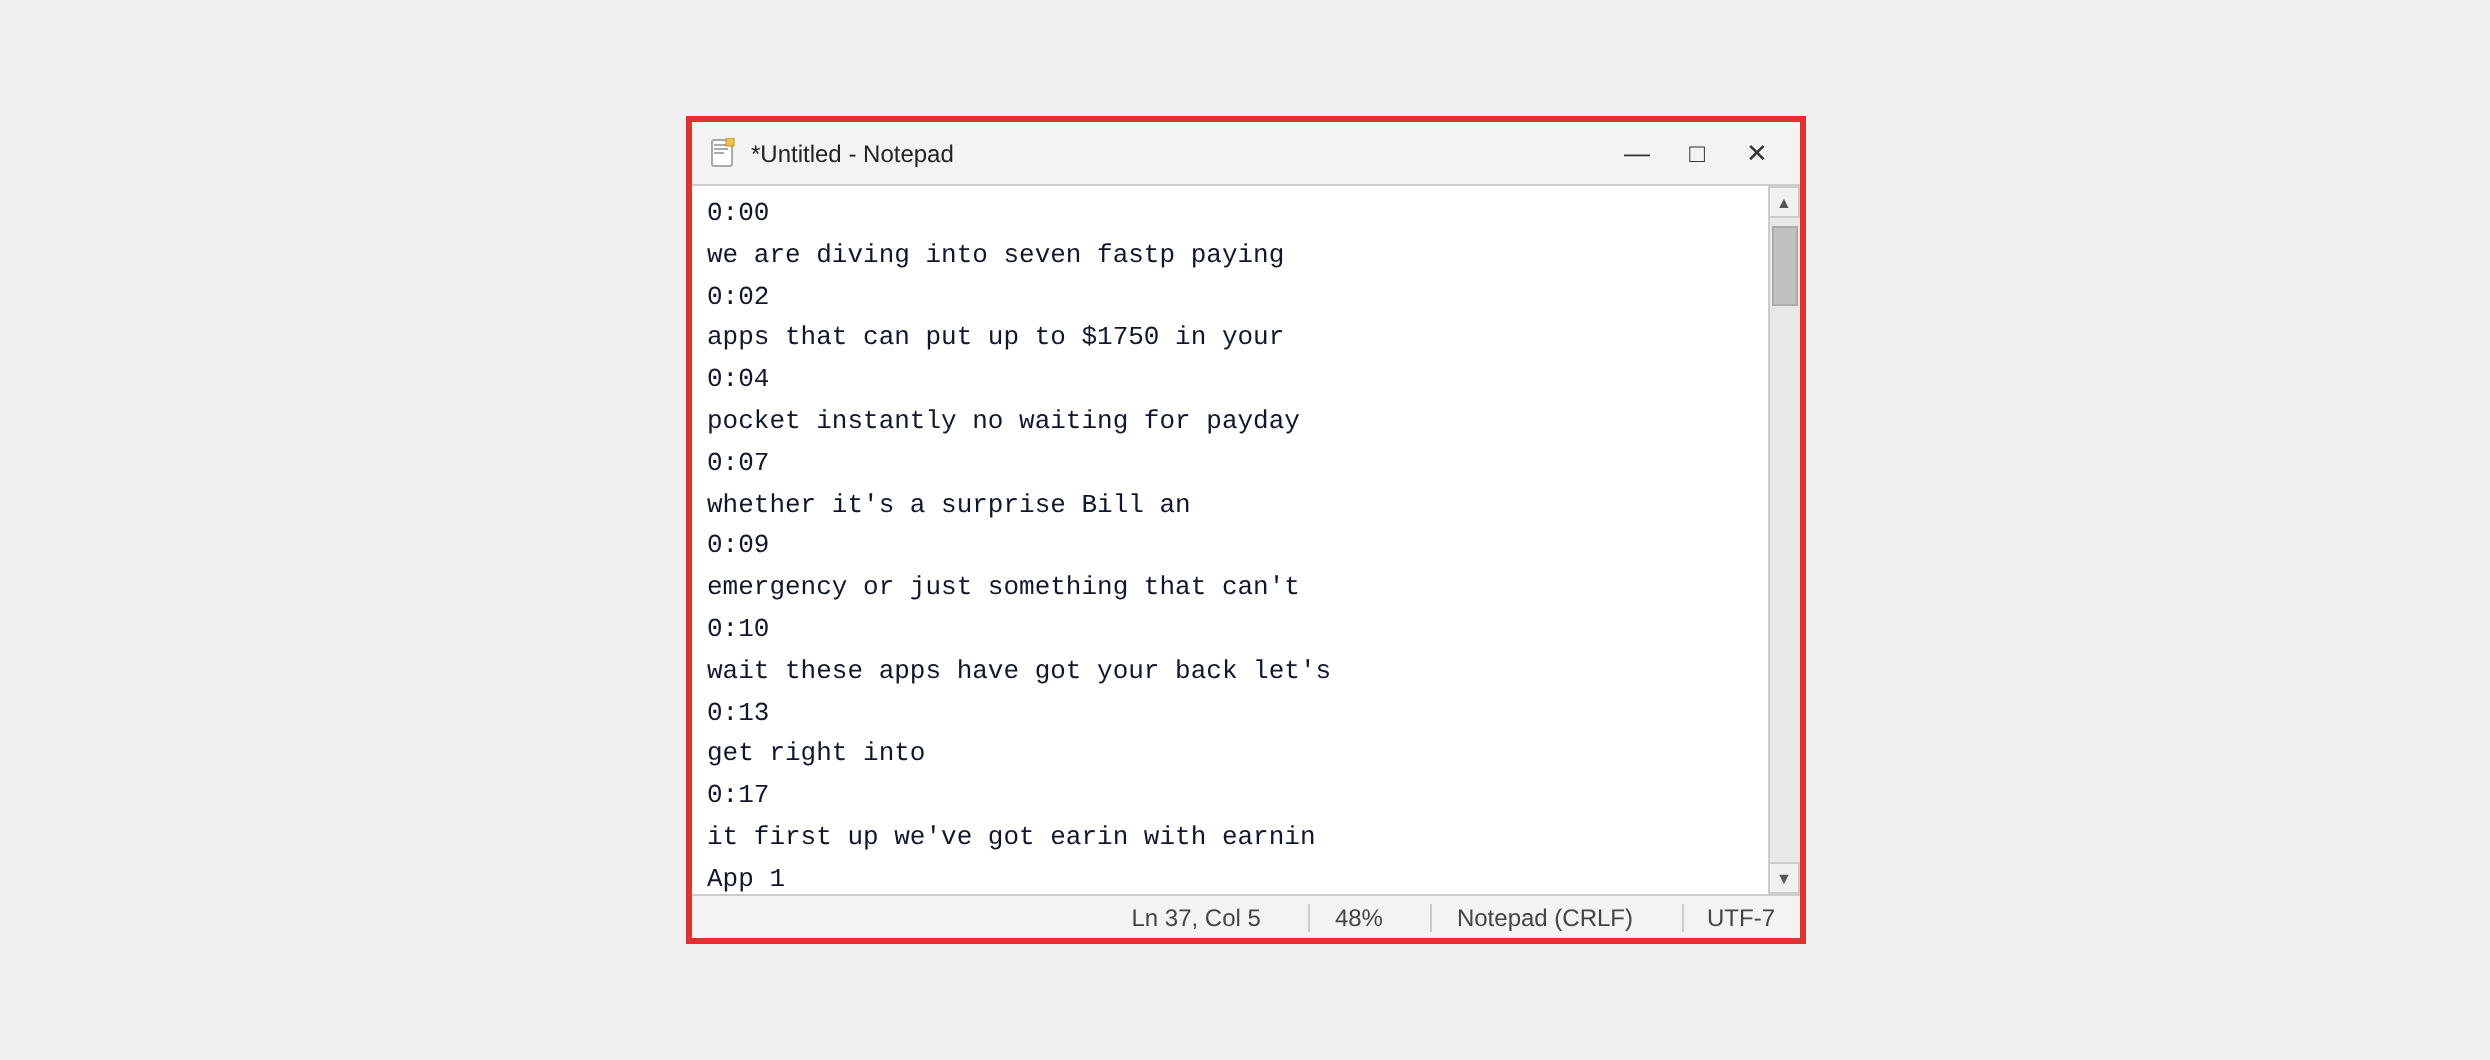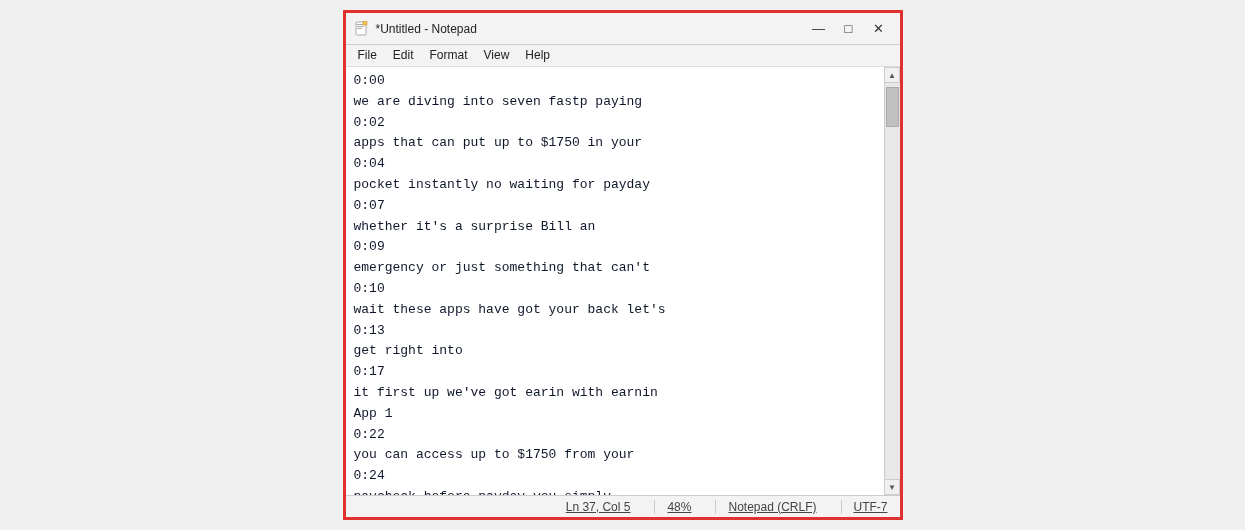--- a/index.html
+++ b/index.html
@@ -14,21 +14,21 @@
       justify-content: center;
       align-items: center;
       width: 1245px;
       height: 530px;
       font-family: 'Segoe UI', Arial, sans-serif;
     }
 
     .window-wrapper {
       border: 3px solid #e03030;
       width: 560px;
-      height: 510px;
+      height: 414px;
       background: #fff;
       display: flex;
       flex-direction: column;
       justify-content: center;
     }
 
     .title-bar {
       background: #f3f3f3;
       border-bottom: 1px solid #ccc;
       display: flex;
@@ -163,21 +163,20 @@
       justify-content: flex-end;
       padding: 0 12px;
       gap: 24px;
       font-size: 12px;
       color: #444;
     }
 
     .status-item {
       border-left: 1px solid #ccc;
       padding-left: 12px;
-      text-decoration: underline;
     }
 
     .status-item:first-child {
       border-left: none;
     }
   </style>
 </head>
 <body>
 
 <div class="window-wrapper">
@@ -195,27 +194,20 @@
       </span>
       <span class="title-text">*Untitled - Notepad</span>
     </div>
     <div class="title-bar-controls">
       <button class="ctrl-btn">—</button>
       <button class="ctrl-btn">□</button>
       <button class="ctrl-btn close">✕</button>
     </div>
   </div>
 
-  <div class="menu-bar">
-    <span class="menu-item">File</span>
-    <span class="menu-item">Edit</span>
-    <span class="menu-item">Format</span>
-    <span class="menu-item">View</span>
-    <span class="menu-item">Help</span>
-  </div>
 
   <div class="editor-area">
     <div class="text-content" id="text-content">0:00
 we are diving into seven fastp paying
 0:02
 apps that can put up to $1750 in your
 0:04
 pocket instantly no waiting for payday
 0:07
 whether it's a surprise Bill an

